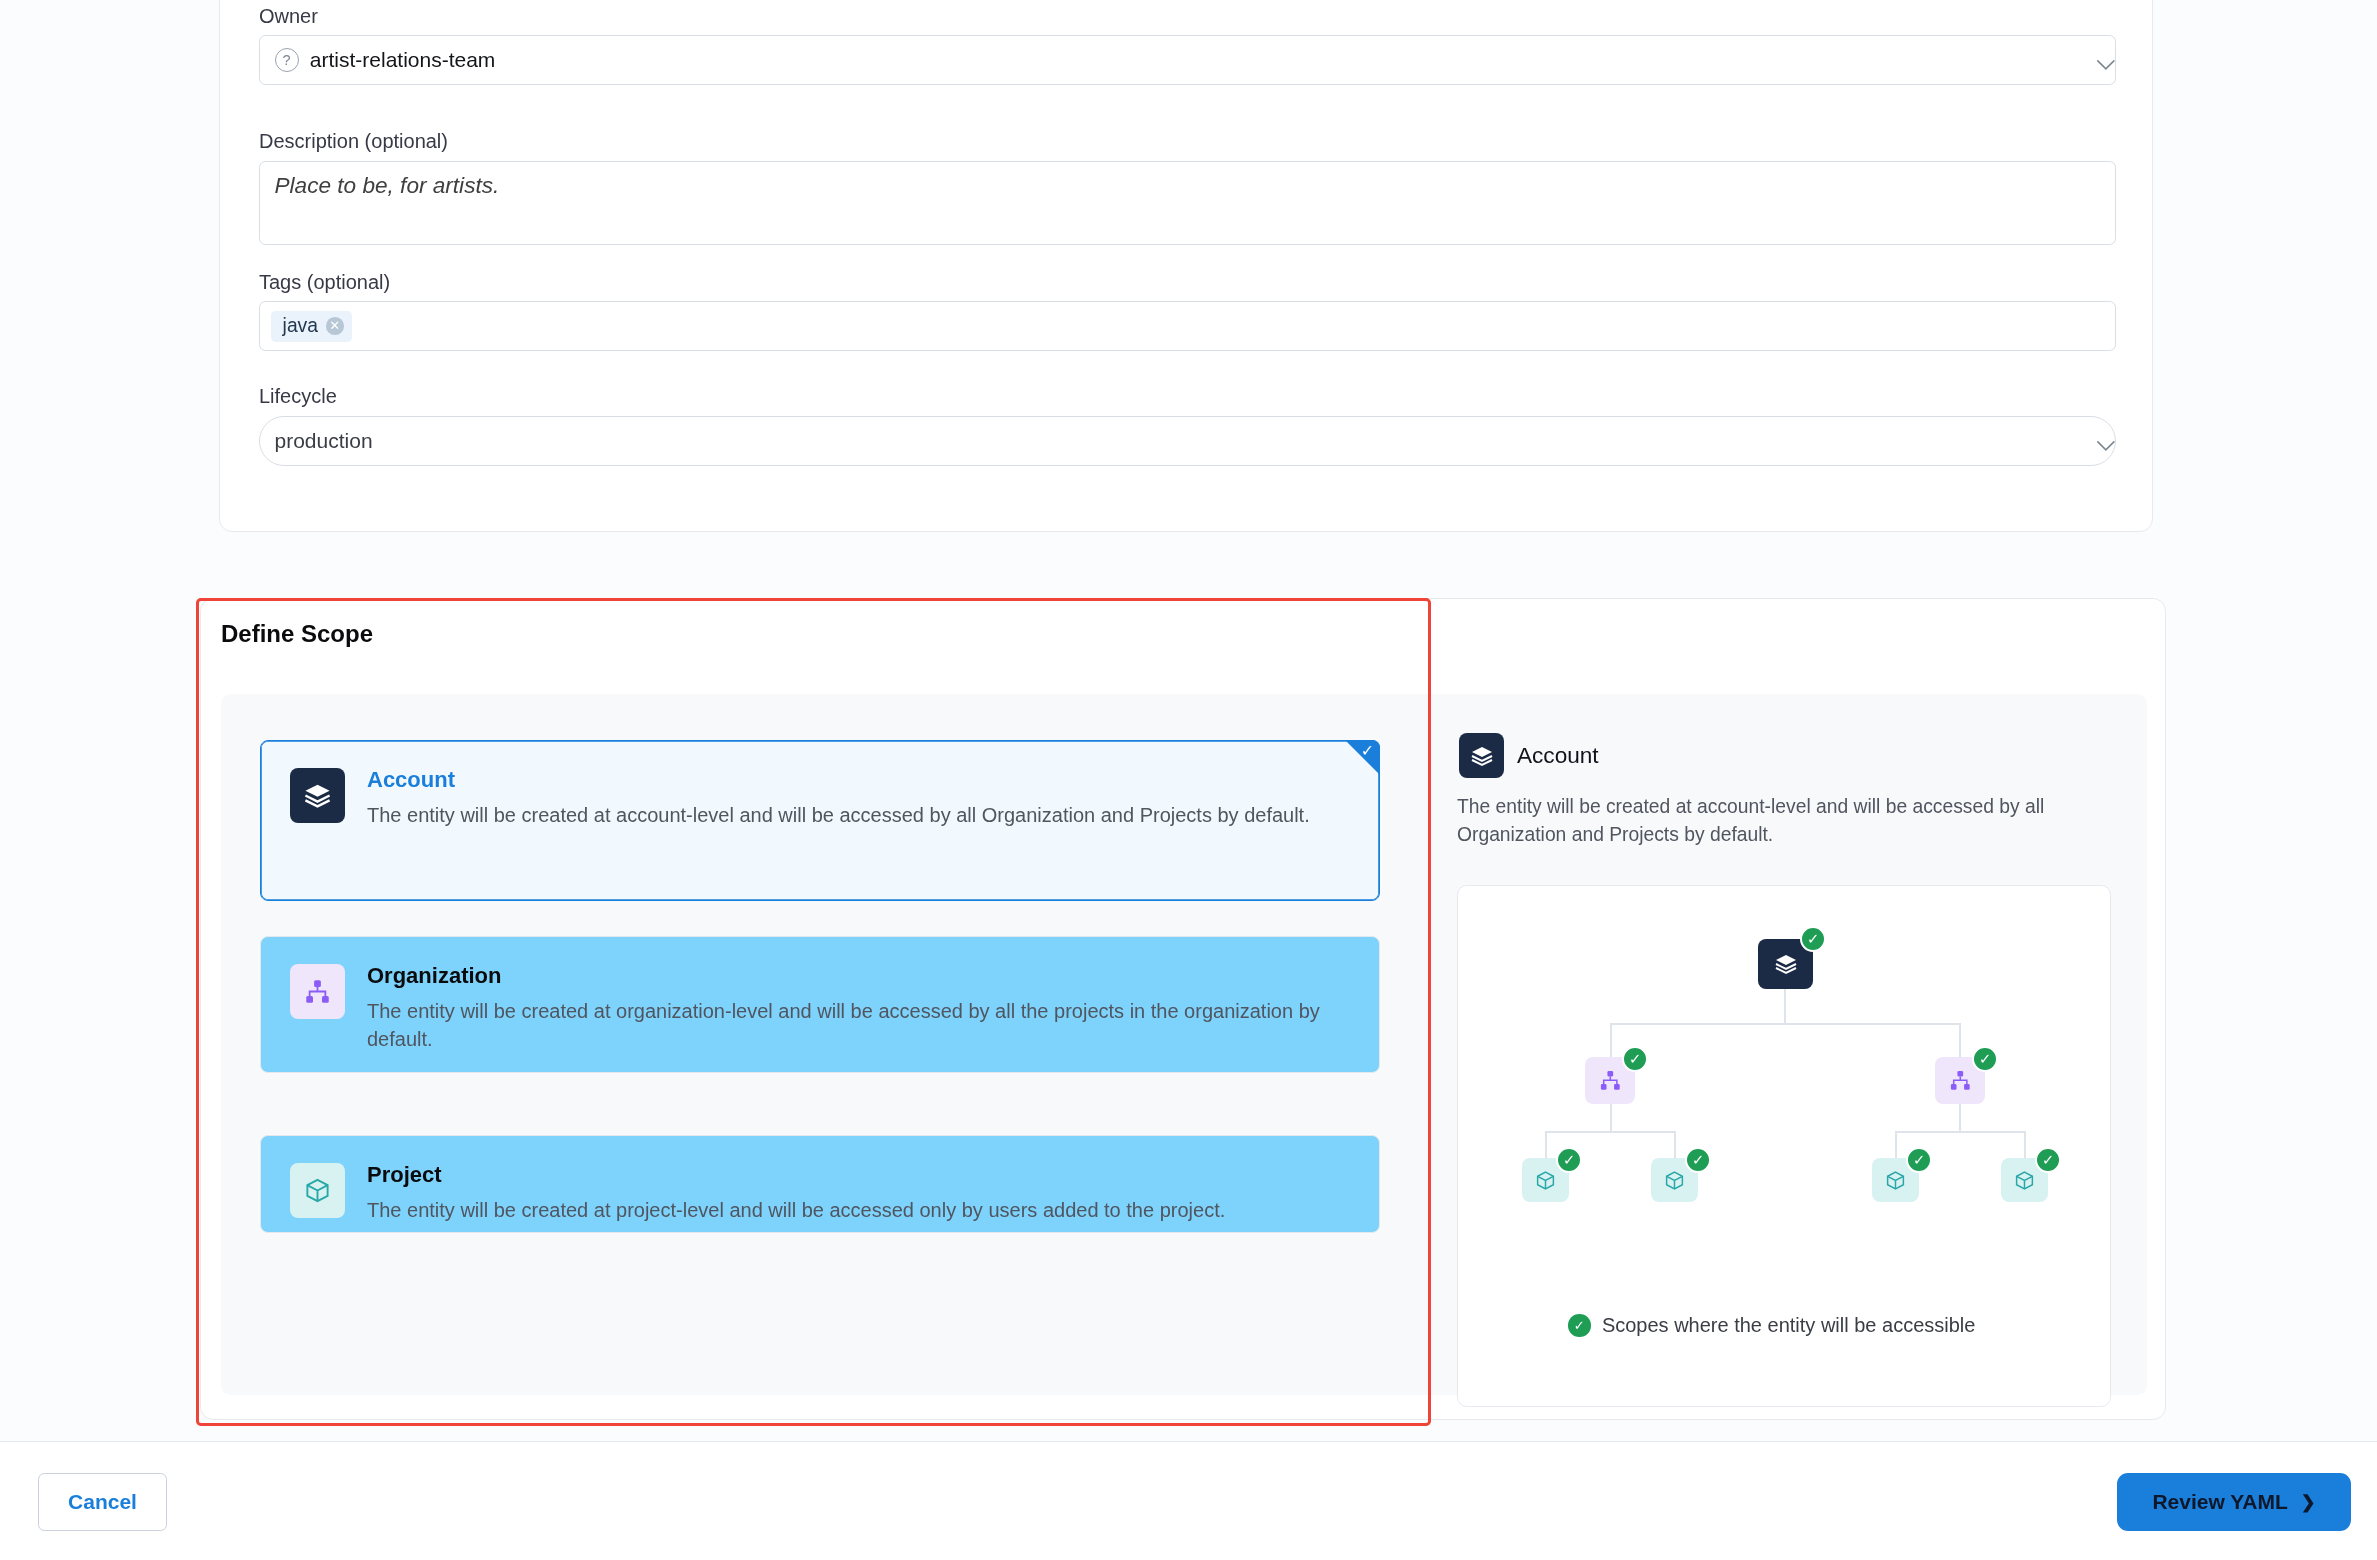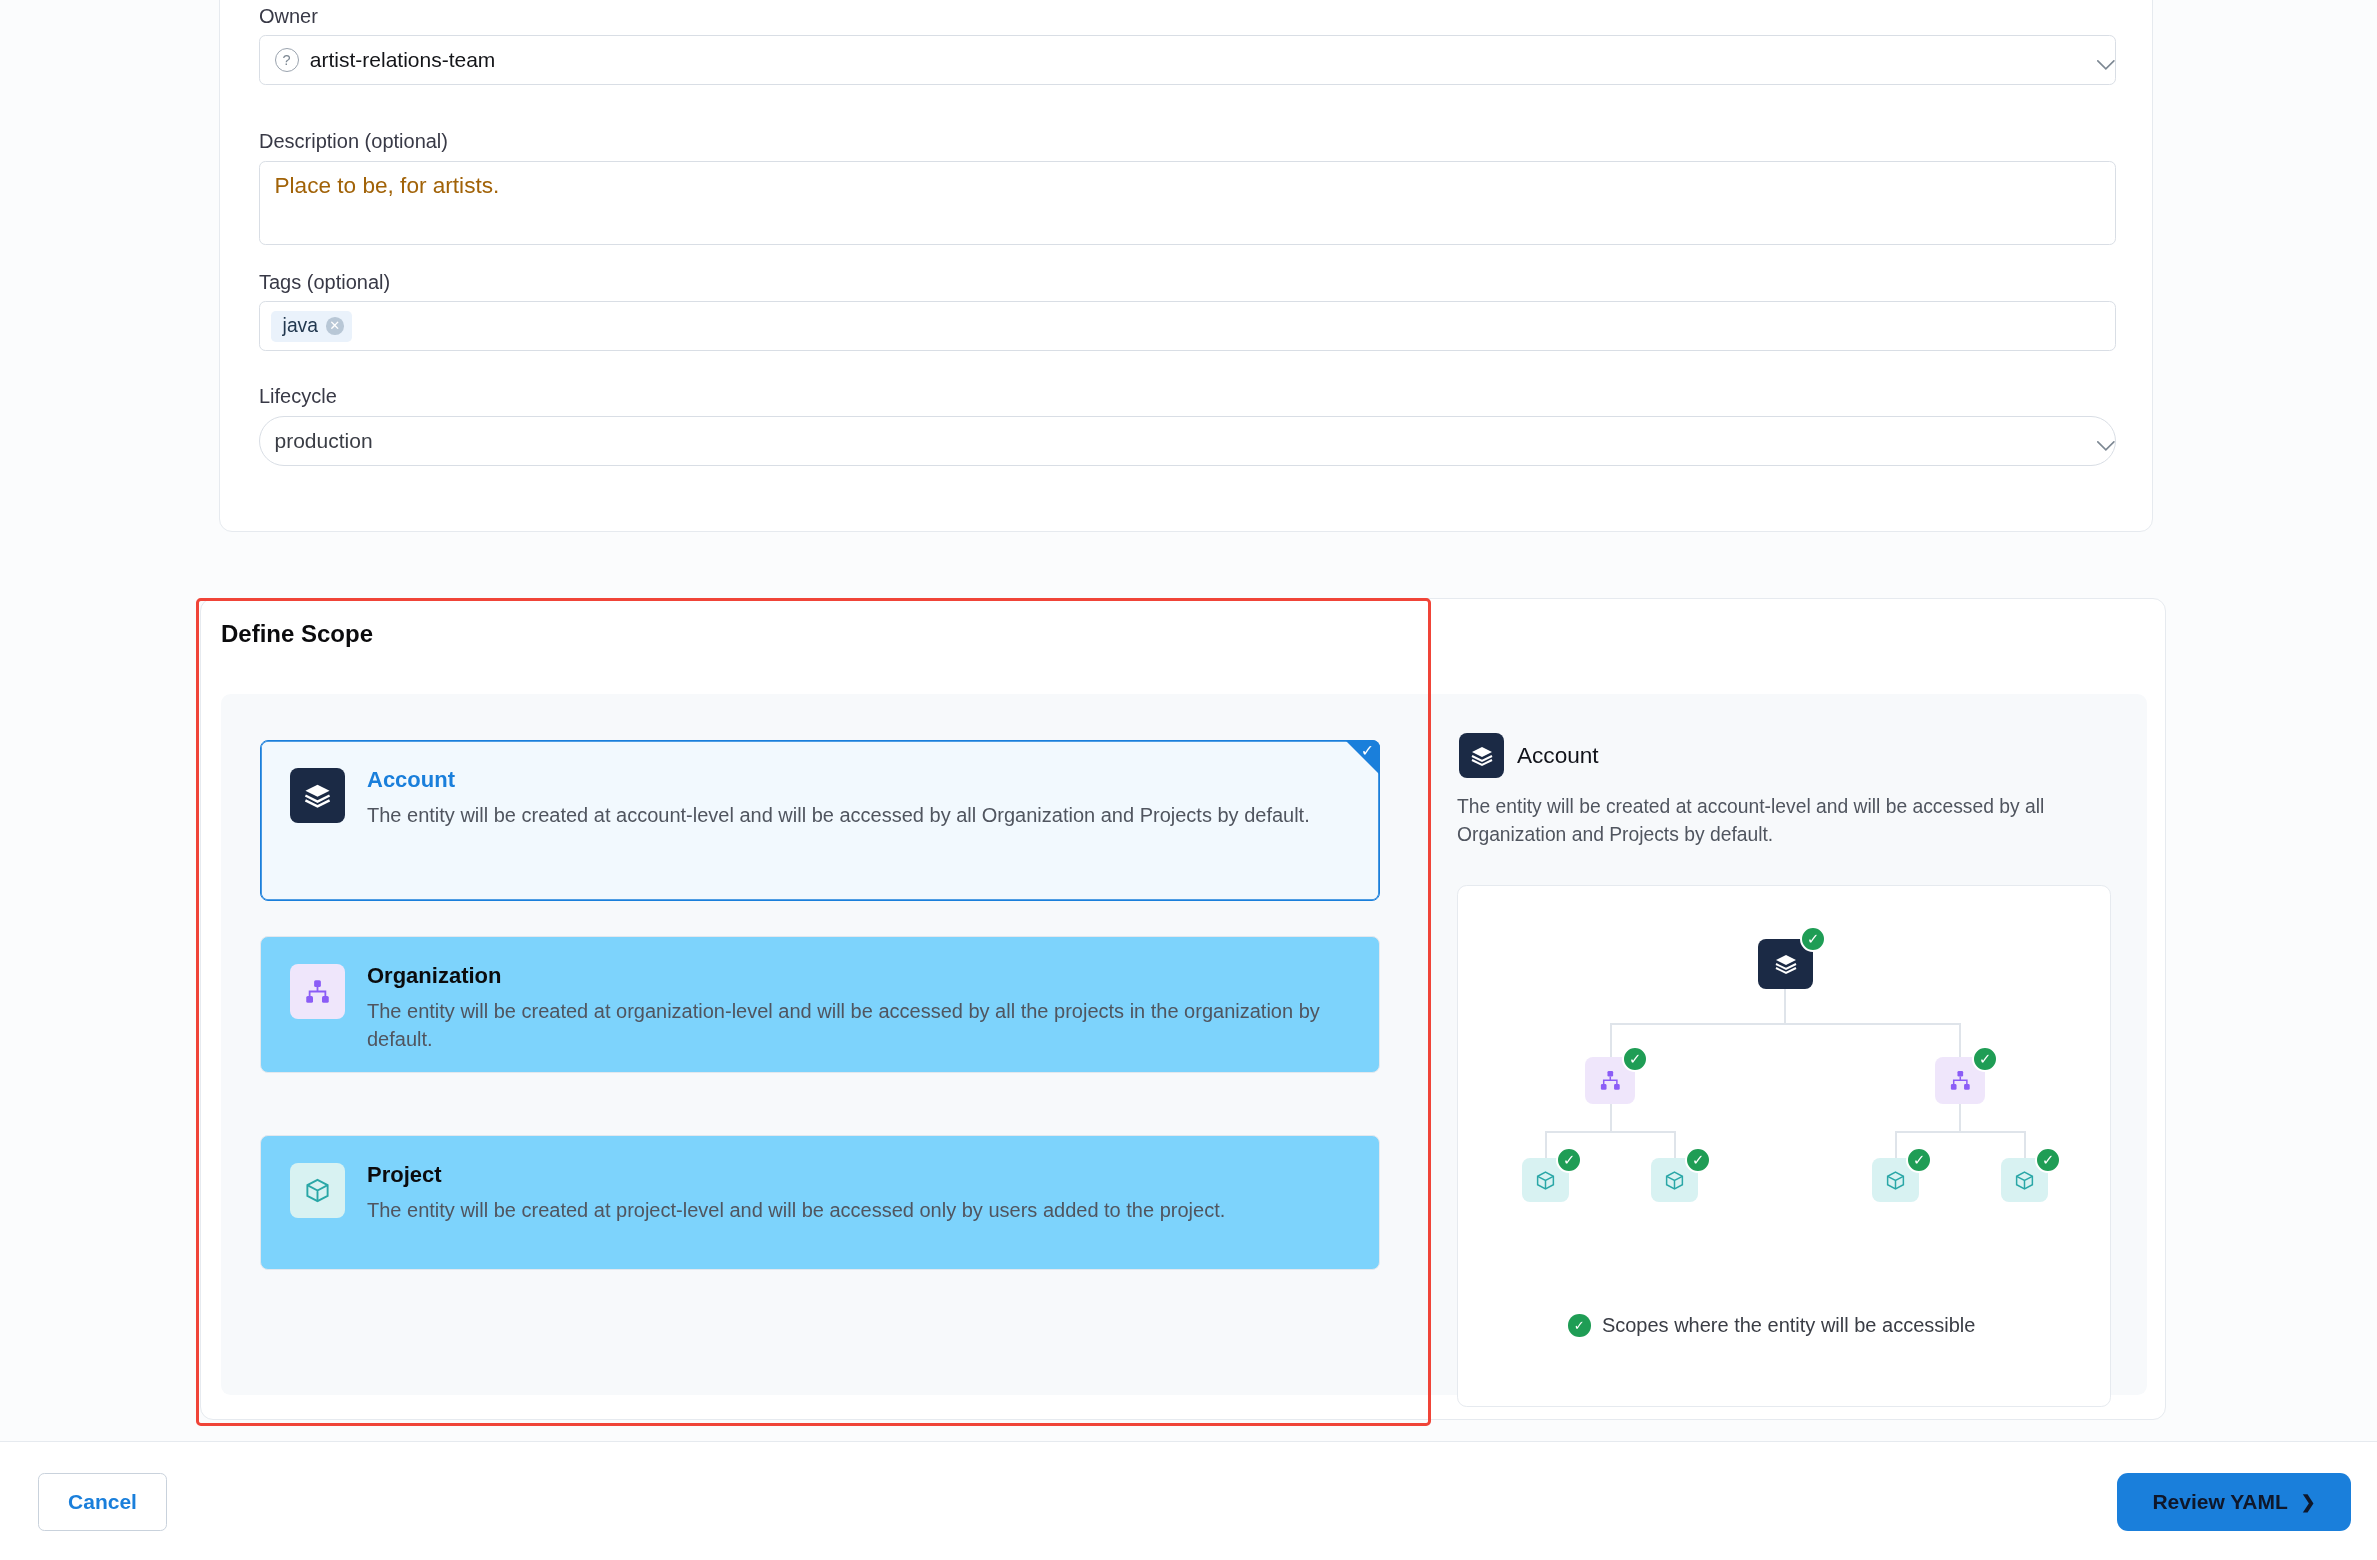--- a/index.html
+++ b/index.html
@@ -56,21 +56,21 @@
     color: #7d8893;
     font-size: 14.5px;
     display: flex; align-items: center; justify-content: center;
     margin-right: 11.3px;
     flex: 0 0 auto;
   }
   .input-text {
     font-size: 21px;
     color: #141519;
   }
-  .desc-text { font-size: 22.6px; color: #a16207; }
+  .desc-text { font-size: 22.6px; color: #404040; font-style: italic; }
   .life-text { font-size: 21px; color: #3a3d45; }
 
   .chev {
     position: absolute; right: 17.7px; top: 50%;
     transform: translateY(-50%);
     width: 0; height: 0;
   }
   .chev svg { display: block; }
 
   .tag-chip {
@@ -135,21 +135,21 @@
     border: 0.8px solid #e3e8ee;
     border-radius: 8px;
   }
   .opt-selected {
     background: #f2f9fe;
     border: 1.6px solid #1a7fdb;
     box-shadow: 0 0 0 0.8px #1a7fdb inset;
   }
   .opt1 { top: 740px; height: 161px; }
   .opt2 { top: 936px; height: 137px; }
-  .opt3 { top: 1135px; height: 135px; }
+  .opt3 { top: 1135px; height: 98px; }
 
   .opt-icon {
     position: absolute;
     left: 29px; top: 27px;
     width: 55px; height: 55px;
     border-radius: 8px;
     display: flex; align-items: center; justify-content: center;
   }
   .icon-account { background: #1b2a45; }
   .icon-org { background: #efe6fb; }

